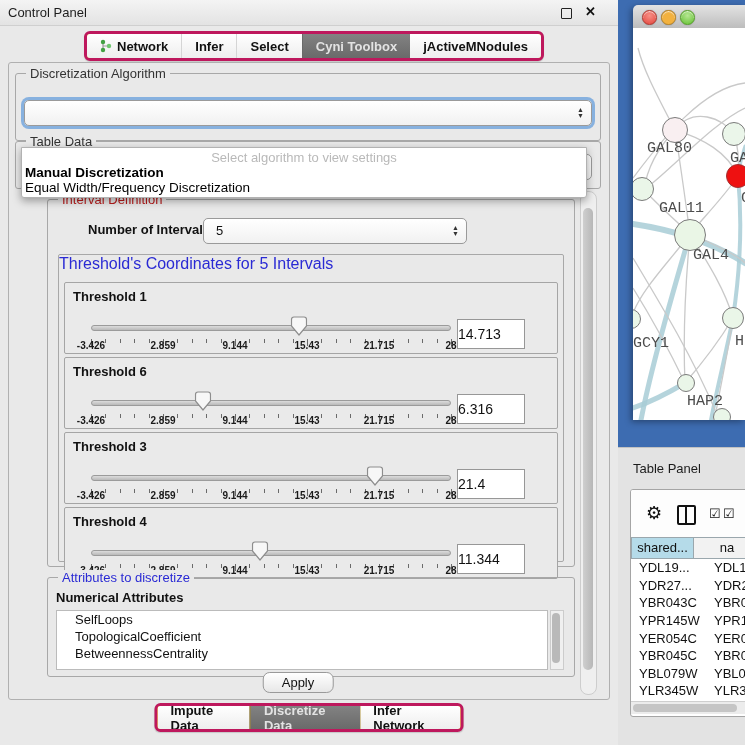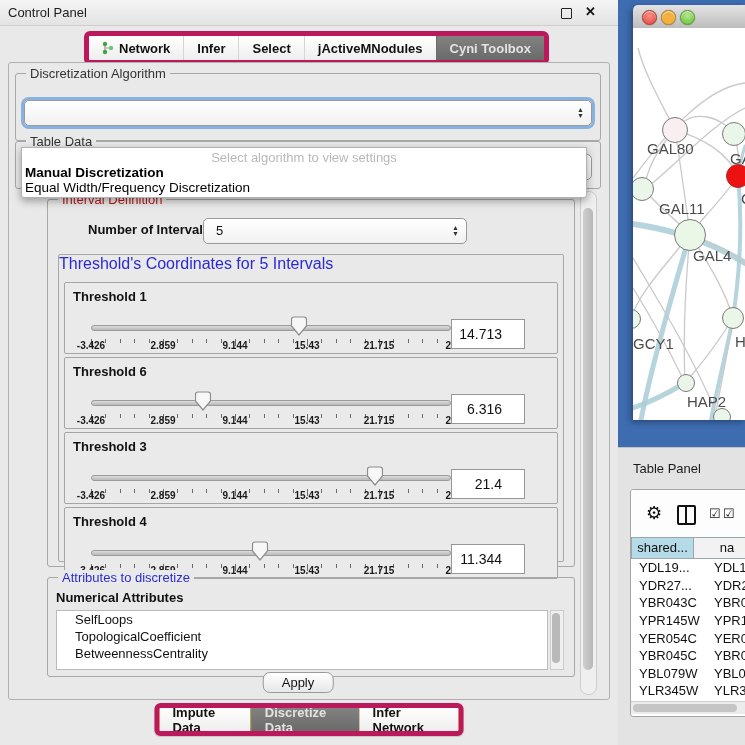--- a/index.html
+++ b/index.html
@@ -7,21 +7,21 @@
     font-family:"Liberation Sans",sans-serif;background:#e9e9e9;}
 
   
   .control-panel{position:absolute;left:0;top:0;width:618px;height:745px;background:#e9e9e9;}
   .cp-titlebar{position:absolute;left:0;top:0;width:100%;height:25px;
     background:linear-gradient(#f4f4f4,#e3e3e3);border-bottom:1px solid #cfcfcf;}
   .cp-title{position:absolute;left:8px;top:5px;font-size:13px;color:#1c1c1c;}
   .float-icon{position:absolute;right:46px;top:8px;width:9px;height:9px;border:1.5px solid #222;border-radius:1px;}
   .close-icon{position:absolute;right:22px;top:4px;font-size:13px;font-weight:bold;color:#111;}
 
-  .top-tabs,.bottom-tabs{position:absolute;display:flex;border:5px solid #be185d;border-radius:6px;
+  .top-tabs,.bottom-tabs{position:absolute;display:flex;border:3px solid #be185d;border-radius:6px;
     overflow:hidden;background:#eab308;box-shadow:0 1px 1px rgba(0,0,0,.15);}
   .top-tabs{left:84px;top:31px;height:24px;}
   .bottom-tabs{left:50%;transform:translateX(-50%);top:703px;height:23px;}
   .tab{display:flex;align-items:center;gap:5px;padding:0 13px;font-size:13px;font-weight:bold;
     color:#111;background:linear-gradient(#ffffff,#eeeeee);border-left:1px solid #d5d5d5;cursor:default;}
   .tab:first-child{border-left:none;}
   .tab.selected{background:linear-gradient(#828282,#6a6a6a);color:#e3e3e3;border-left-color:#6a6a6a;}
   .tab.selected + .tab{border-left:none;}
   .net-tab-icon{width:12px;height:14px;}
 
@@ -61,21 +61,21 @@
   .t-label{position:absolute;left:8px;top:6px;font-size:13px;font-weight:bold;color:#111;}
   .t-slider{position:absolute;left:26px;top:32px;width:360px;height:38px;}
   .t-track{position:absolute;left:0;right:0;top:10px;height:4px;border:1px solid #9b9b9b;
     border-radius:3px;background:linear-gradient(#dcdcdc,#b9b9b9);}
   .t-thumb{position:absolute;top:1px;width:17px;height:20px;transform:translateX(-50%);}
   .t-ruler{position:absolute;left:0;top:24px;width:100%;height:22px;}
   .tick{position:absolute;top:0;width:1px;height:4px;background:#6a6a6a;}
   .tick.major{height:7px;}
   .tick-label{position:absolute;top:1px;transform:translateX(-50%);font-size:10px;font-weight:bold;color:#1a1a1a;white-space:nowrap;}
   .t-value{position:absolute;right:32px;top:36px;width:50px;height:28px;background:#fff;
-    border:1px solid #979797;font-size:14px;color:#111;text-align:right;line-height:28px;padding-right:22px;}
+    border:1px solid #979797;font-size:14px;color:#111;line-height:28px;padding-right:16px;}
 
   .g-attrs{left:32px;top:386px;width:526px;height:98px;}
   .attrs-sublabel{position:absolute;left:8px;top:12px;font-size:13px;font-weight:bold;color:#111;}
   .attr-list{position:absolute;left:8px;top:32px;width:490px;height:58px;background:#fff;
     border:1px solid #bbb;overflow:hidden;}
   .attr-item{font-size:13px;color:#111;padding:1px 4px 1px 18px;}
   .attr-vscroll{position:absolute;right:10px;top:32px;width:12px;height:58px;background:#f0f0f0;border:1px solid #ccc;}
   .attr-vscroll .thumb{position:absolute;left:1px;top:2px;width:8px;height:50px;background:#b9b9b9;border-radius:5px;}
 
   .apply-btn{position:absolute;left:50%;transform:translateX(-50%);top:481px;height:21px;
@@ -84,21 +84,21 @@
 
   
   .popup{position:absolute;left:12px;top:84px;width:564px;height:49px;background:#fff;
     border:1px solid #b2b2b2;border-radius:0 0 3px 3px;box-shadow:0 3px 9px rgba(0,0,0,.35);z-index:20;}
   .popup-hint{position:absolute;left:0;right:0;top:2px;text-align:center;font-size:13px;color:#b9b9b9;}
   .popup-item{position:absolute;left:2px;right:2px;height:15px;font-size:13.5px;color:#000;padding-left:1px;white-space:nowrap;}
   .popup-item.first{top:17px;font-weight:bold;}
   .popup-item.second{top:32px;}
 
   
-  .desktop{position:absolute;left:618px;top:0;width:127px;height:447px;background:#3d6cb1;}
+  .desktop{position:absolute;left:618px;top:0;width:127px;height:447px;background:#3d6cb1;font-family:Liberation Mono, monospace;}
   .mac-window{position:absolute;left:15px;top:5px;width:112px;height:415px;border-radius:5px 0 0 0;
     box-shadow:-2px 2px 6px rgba(0,0,0,.35);}
   .mac-titlebar{position:absolute;left:0;top:0;width:100%;height:23px;border-radius:5px 0 0 0;
     background:linear-gradient(#e3e3e3,#bdbdbd);border-bottom:1px solid #9a9a9a;}
   .tl{position:absolute;top:5px;width:13px;height:13px;border-radius:50%;box-shadow:inset 0 1px 1px rgba(255,255,255,.7),0 0 1px rgba(0,0,0,.5);}
   .tl.red{left:9px;background:radial-gradient(circle at 50% 35%,#f78f86,#e4443a);border:1px solid #b0352c;}
   .tl.yellow{left:28px;background:radial-gradient(circle at 50% 35%,#fbd98a,#f0a733;);border:1px solid #c28b28;background-color:#f2b13e;}
   .tl.green{left:47px;background:radial-gradient(circle at 50% 35%,#b6e693,#61c02e);border:1px solid #54a026;}
   .net-view{position:absolute;left:0;top:23px;width:112px;height:392px;background:#fff;overflow:hidden;}
   .net-view svg{position:absolute;left:0;top:0;}
@@ -152,25 +152,25 @@
           <circle cx="9" cy="7" r="2.2" fill="#6fc76f"></circle>
         </svg>
         <span>Network</span>
       </div>
       <div class="tab">
           <span>Infer</span>
         </div>
       <div class="tab">
           <span>Select</span>
         </div>
+      <div class="tab selected">
+          <span>Cyni Toolbox</span>
+        </div>
       <div class="tab">
           <span>jActiveMNodules</span>
-        </div>
-      <div class="tab selected">
-          <span>Cyni Toolbox</span>
         </div>
     </div>
 
     <div class="main-panel">
 
       <div class="groupbox g-disc">
         <span class="glabel">Discretization Algorithm</span>
         <div class="combo combo-focus">
           <span class="stepper">▲<br>▼</span>
         </div>

